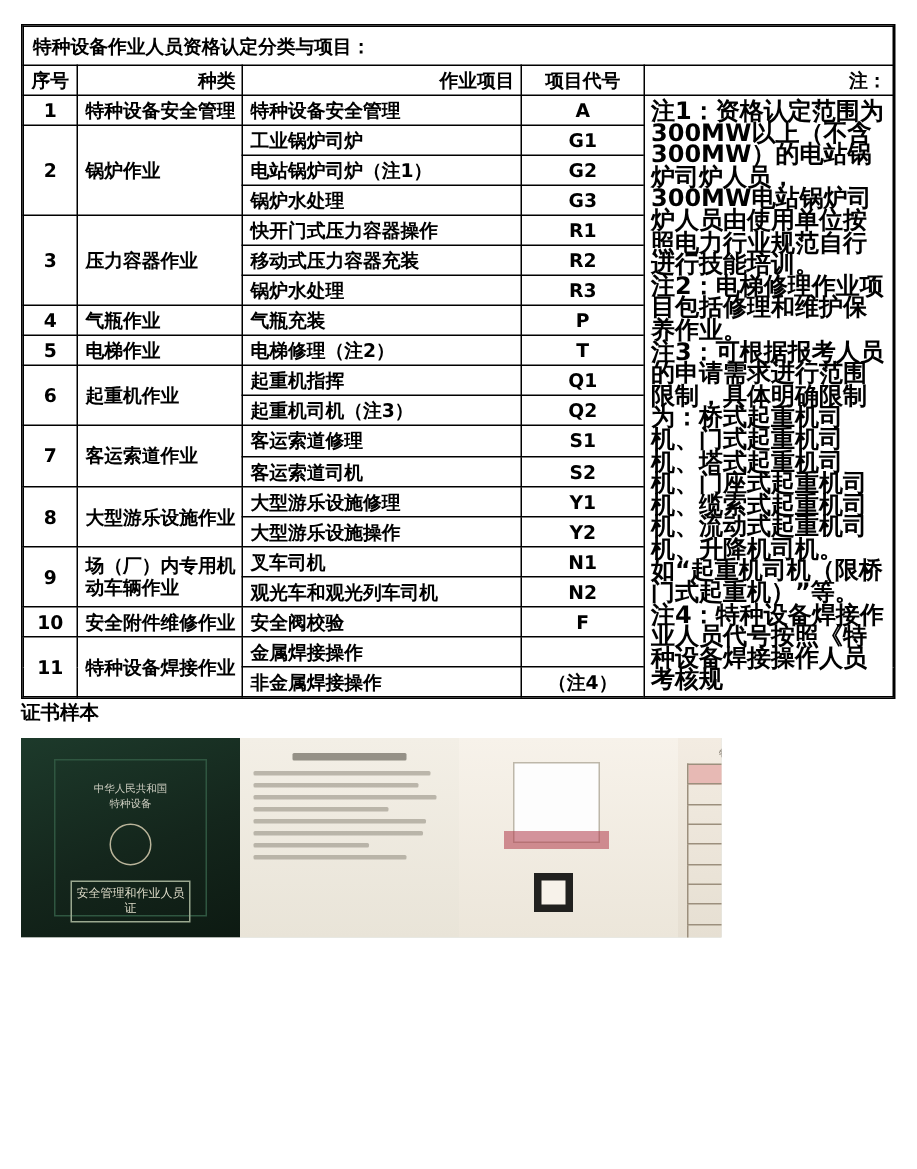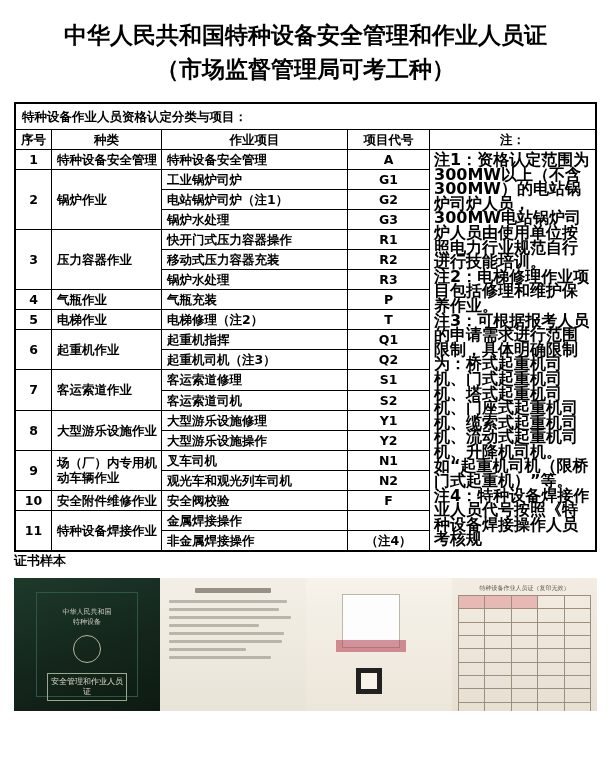--- a/index.html
+++ b/index.html
@@ -55,21 +55,21 @@
     font-size: 13px;
     font-weight: bold;
     padding: 5px 6px !important;
   }
   .hdr td {
     text-align: center;
     font-size: 13px;
     margin-left: 35px;
   }
   .hdr td.left-hdr {
-    text-align: center;
+    text-align: right;
   }
   .c-no {
     text-align: center;
     width: 36px;
   }
   .c-kind {
     text-align: left;
     width: 108px;
     padding-left: 5px !important;
   }
@@ -96,21 +96,21 @@
     line-height: 14.6px;
     font-weight: bold;
   }
   .sample-label {
     margin-top: 0;
     font-size: 13px;
     font-weight: bold;
   }
   .photo {
     margin-top: 8px;
-    width: 583px;
+    width: 467px;
     height: 133px;
     position: relative;
     overflow: hidden;
     background: #cfd3cb;
   }
   .photo .pane {
     position: absolute;
     top: 0;
     bottom: 0;
   }
@@ -234,24 +234,20 @@
     text-align: center;
     color: #5a5348;
     padding-bottom: 2px;
   }
 </style>
 </head>
 <body>
 
 <div class="page">
 
-  <div class="title-block">
-    <div class="title-line">中华人民共和国特种设备安全管理和作业人员证</div>
-    <div class="title-line">（市场监督管理局可考工种）</div>
-  </div>
 
   <div class="table-wrap">
     <table class="main">
       <colgroup>
         <col style="width:36px">
         <col style="width:110px">
         <col style="width:186px">
         <col style="width:82px">
         <col>
       </colgroup>

